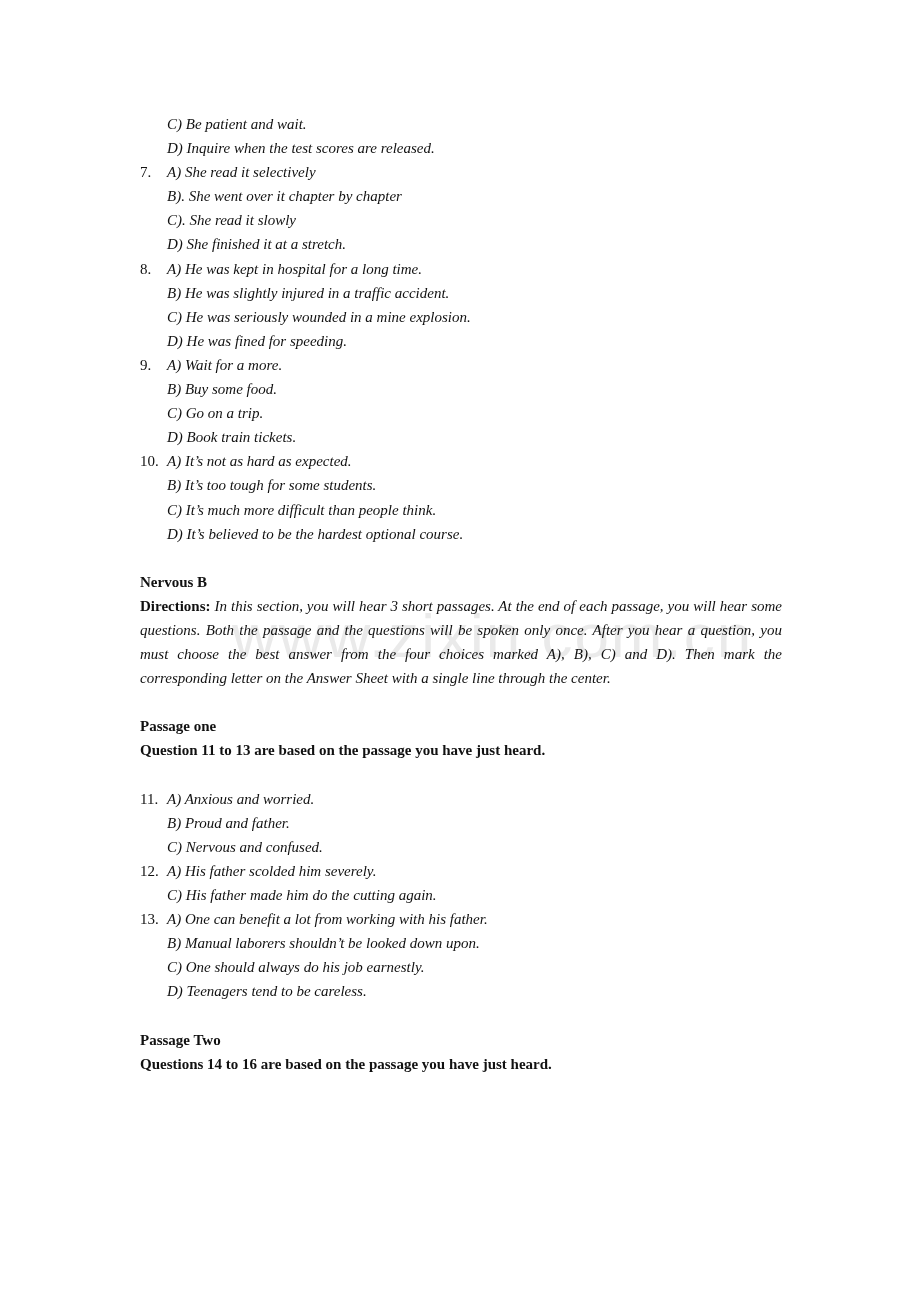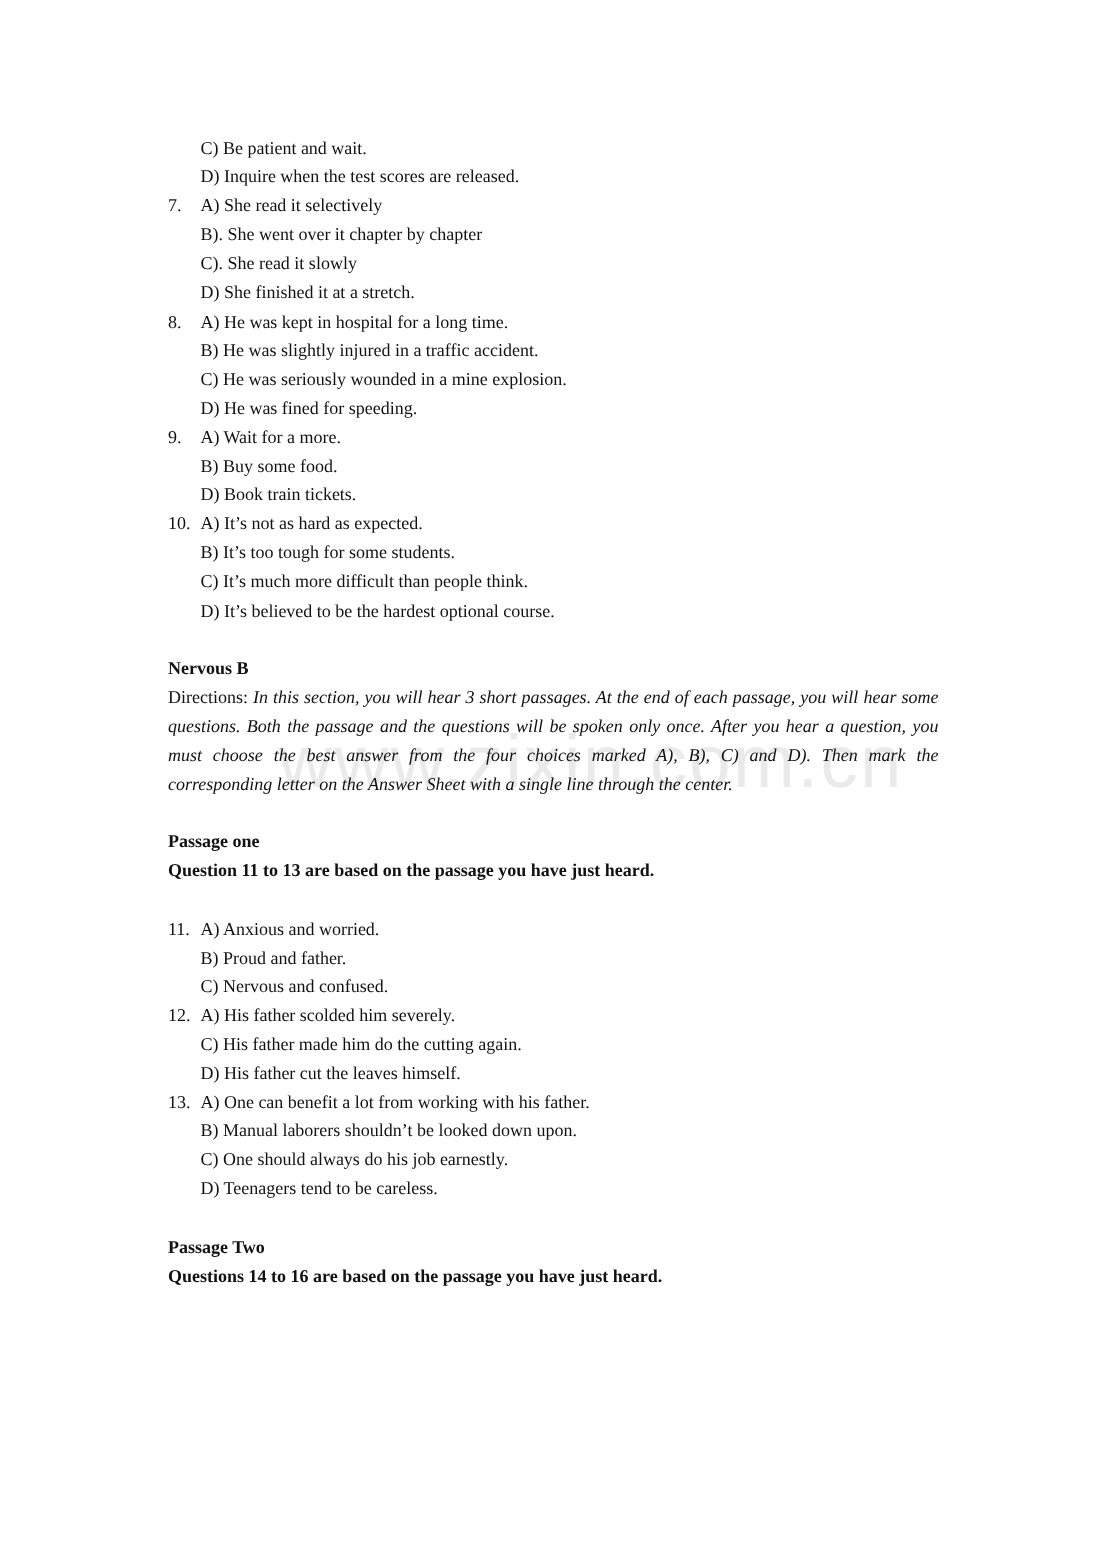--- a/index.html
+++ b/index.html
@@ -5,27 +5,27 @@
   html, body { margin: 0; padding: 0; background: #ffffff; }
   body { width: 920px; height: 1302px; position: relative; overflow: hidden; }
   .page {
     position: absolute; left: 0; top: 0; width: 920px; height: 1302px;
     font-family: "Liberation Serif", "DejaVu Serif", serif;
     font-size: 15px; color: #111111;
   }
   .content { position: absolute; left: 140px; top: 112px; width: 642px; }
   .line { height: 24.1px; line-height: 24.1px; white-space: nowrap; position: relative; }
   .num { position: absolute; left: 0; top: 0; }
-  .opt { position: absolute; left: 27px; top: 0; }
+  .opt { position: absolute; left: 27px; top: 0; font-style: italic; }
   .blank { height: 24.1px; }
   .bold { font-weight: bold; }
   .para {
     text-align: justify; line-height: 24.1px; white-space: normal;
   }
-  .para .lbl { font-weight: normal; font-style: normal; }
+  .para .lbl { font-weight: bold; font-style: normal; }
   .para .txt { font-style: italic; }
   .watermark {
     position: absolute; left: 232px; top: 600px;
     font-family: Liberation Sans, sans-serif;
     font-size: 62px; letter-spacing: 2px; color: rgba(160,160,160,0.22);
     white-space: nowrap; pointer-events: none;
   }
 </style>
 </head>
 <body>
@@ -72,20 +72,23 @@
       </div>
 
     <div class="line">
         <span class="num">9.</span>
         <span class="opt">A) Wait for a more.</span>
       </div>
     <div class="line">
         <span class="opt">B) Buy some food.</span>
       </div>
     <div class="line">
+        <span class="opt">C) Go on a trip.</span>
+      </div>
+    <div class="line">
         <span class="opt">D) Book train tickets.</span>
       </div>
 
     <div class="line">
         <span class="num">10.</span>
         <span class="opt">A) It’s not as hard as expected.</span>
       </div>
     <div class="line">
         <span class="opt">B) It’s too tough for some students.</span>
       </div>
@@ -119,23 +122,20 @@
         <span class="opt">C) Nervous and confused.</span>
       </div>
 
     <div class="line">
         <span class="num">12.</span>
         <span class="opt">A) His father scolded him severely.</span>
       </div>
     <div class="line">
         <span class="opt">C) His father made him do the cutting again.</span>
       </div>
-    <div class="line">
-        <span class="opt">D) His father cut the leaves himself.</span>
-      </div>
 
     <div class="line">
         <span class="num">13.</span>
         <span class="opt">A) One can benefit a lot from working with his father.</span>
       </div>
     <div class="line">
         <span class="opt">B) Manual laborers shouldn’t be looked down upon.</span>
       </div>
     <div class="line">
         <span class="opt">C) One should always do his job earnestly.</span>

